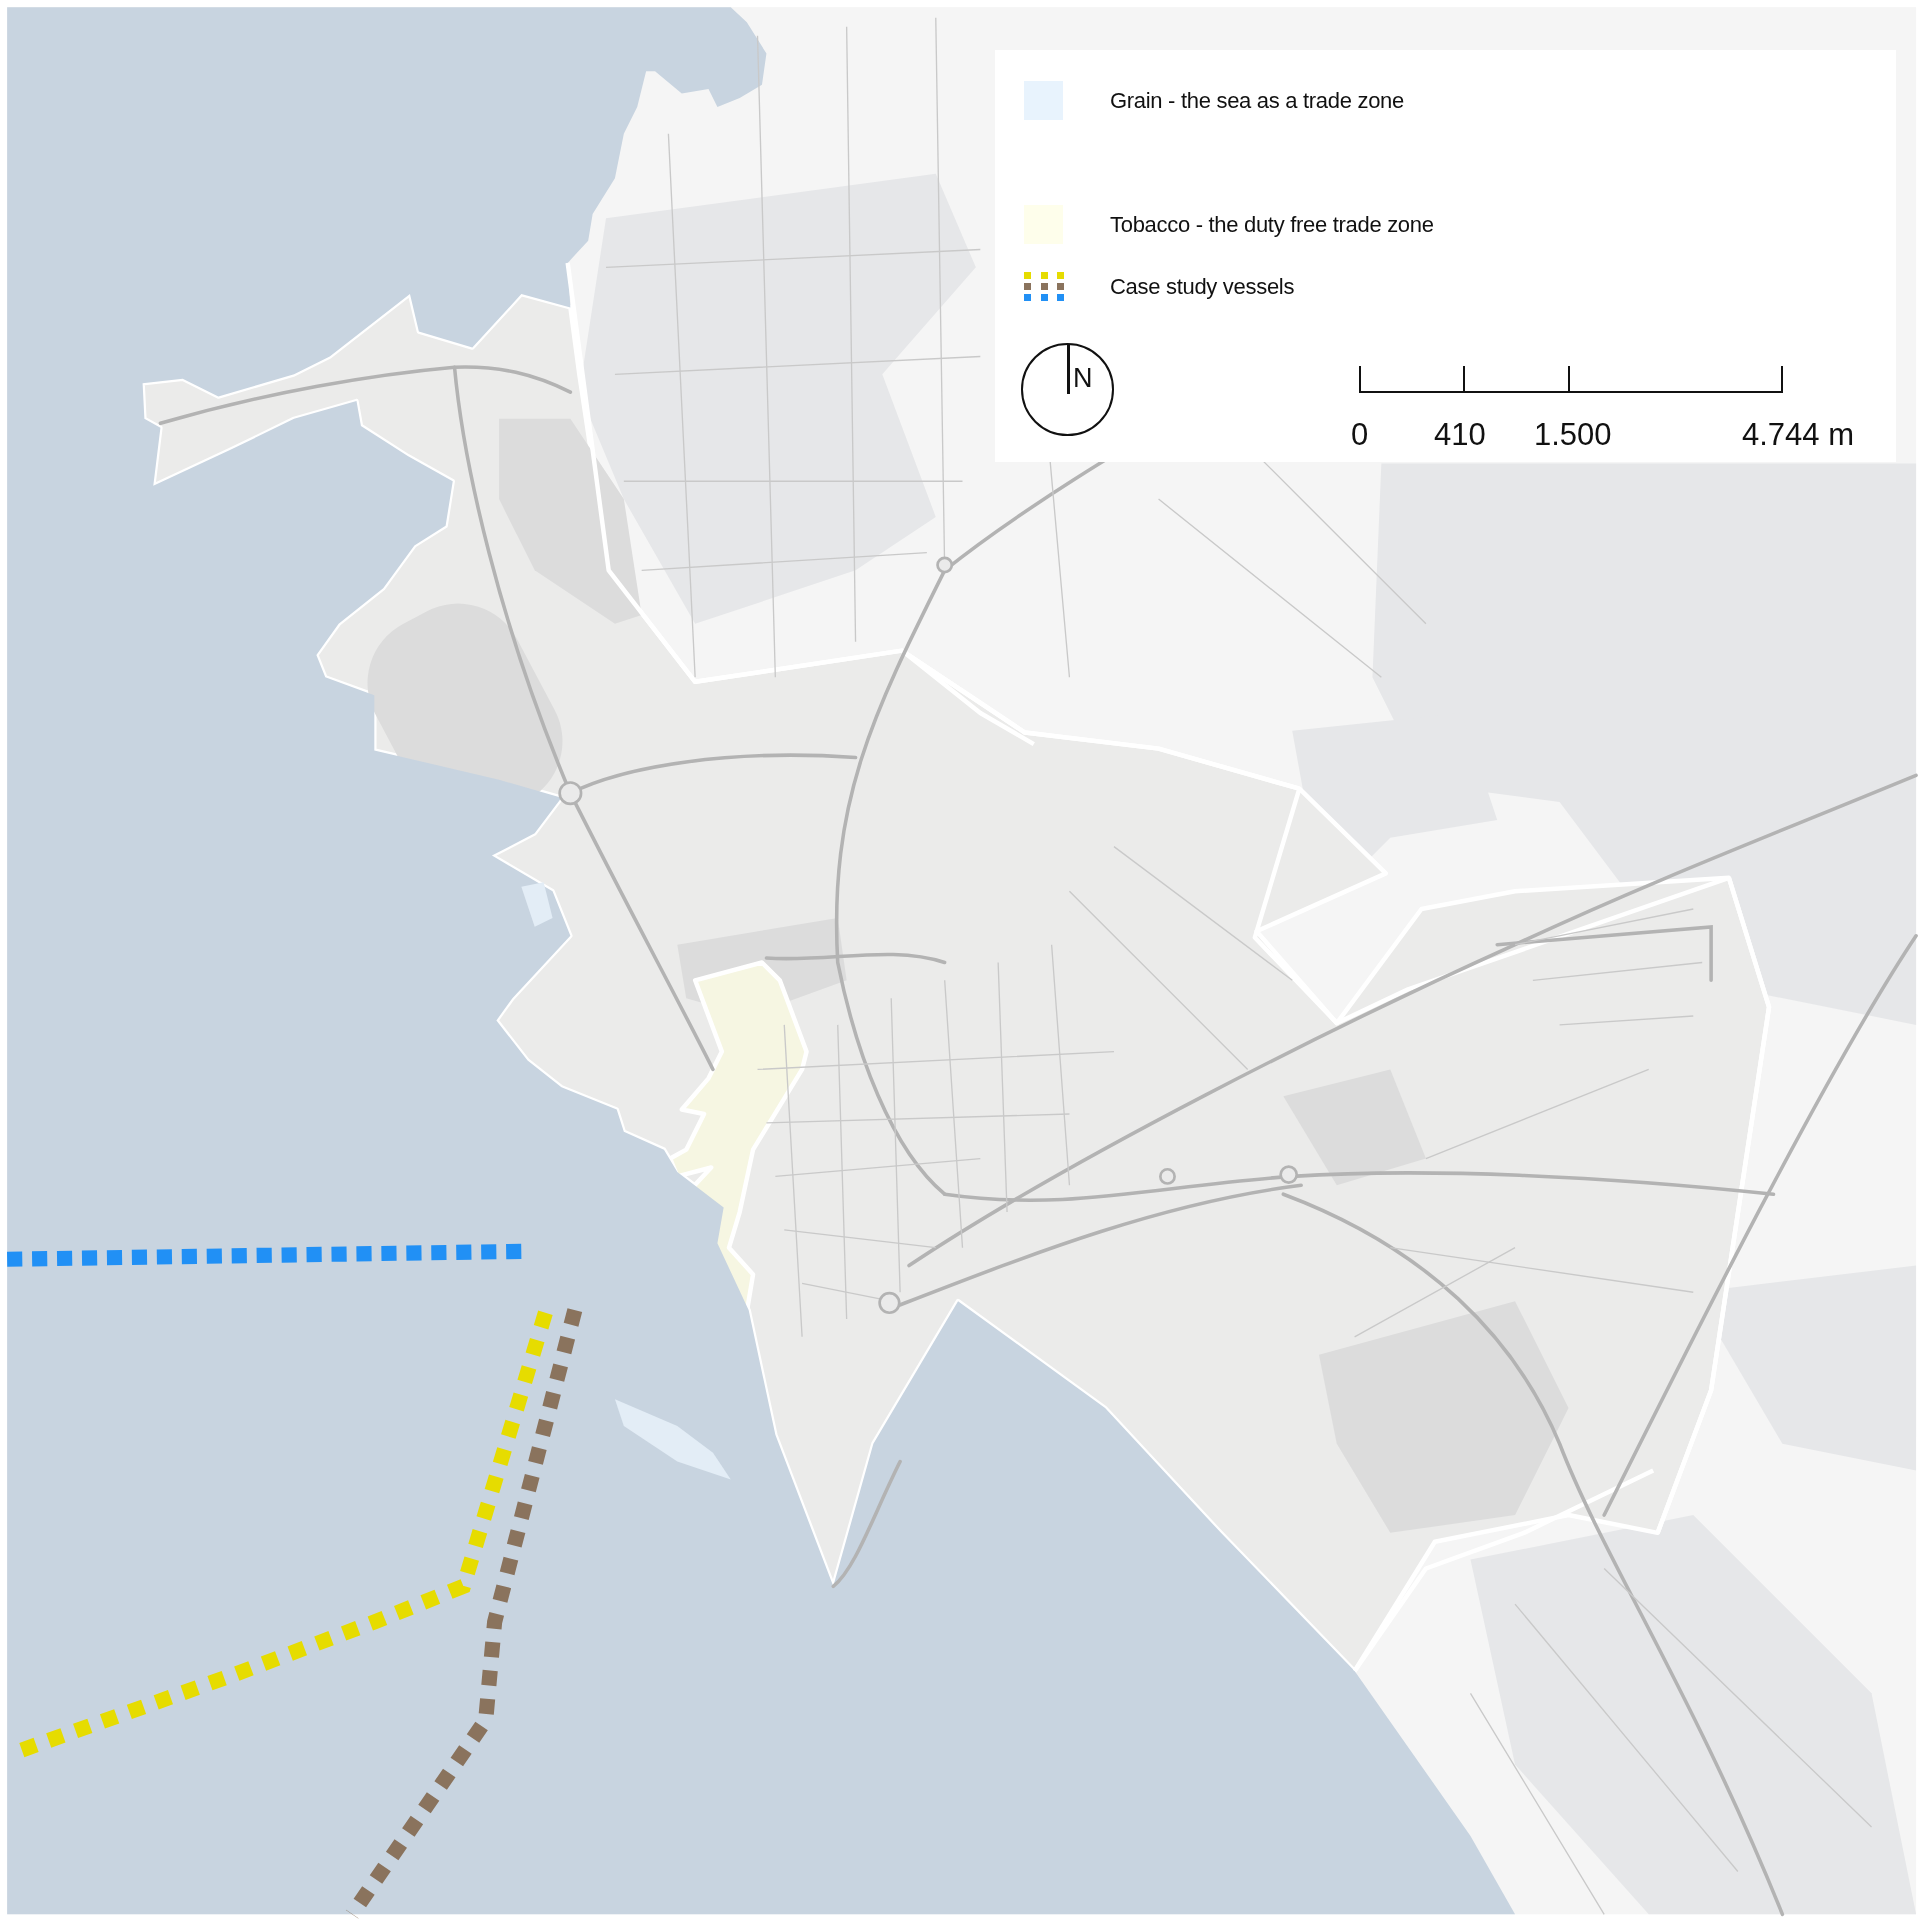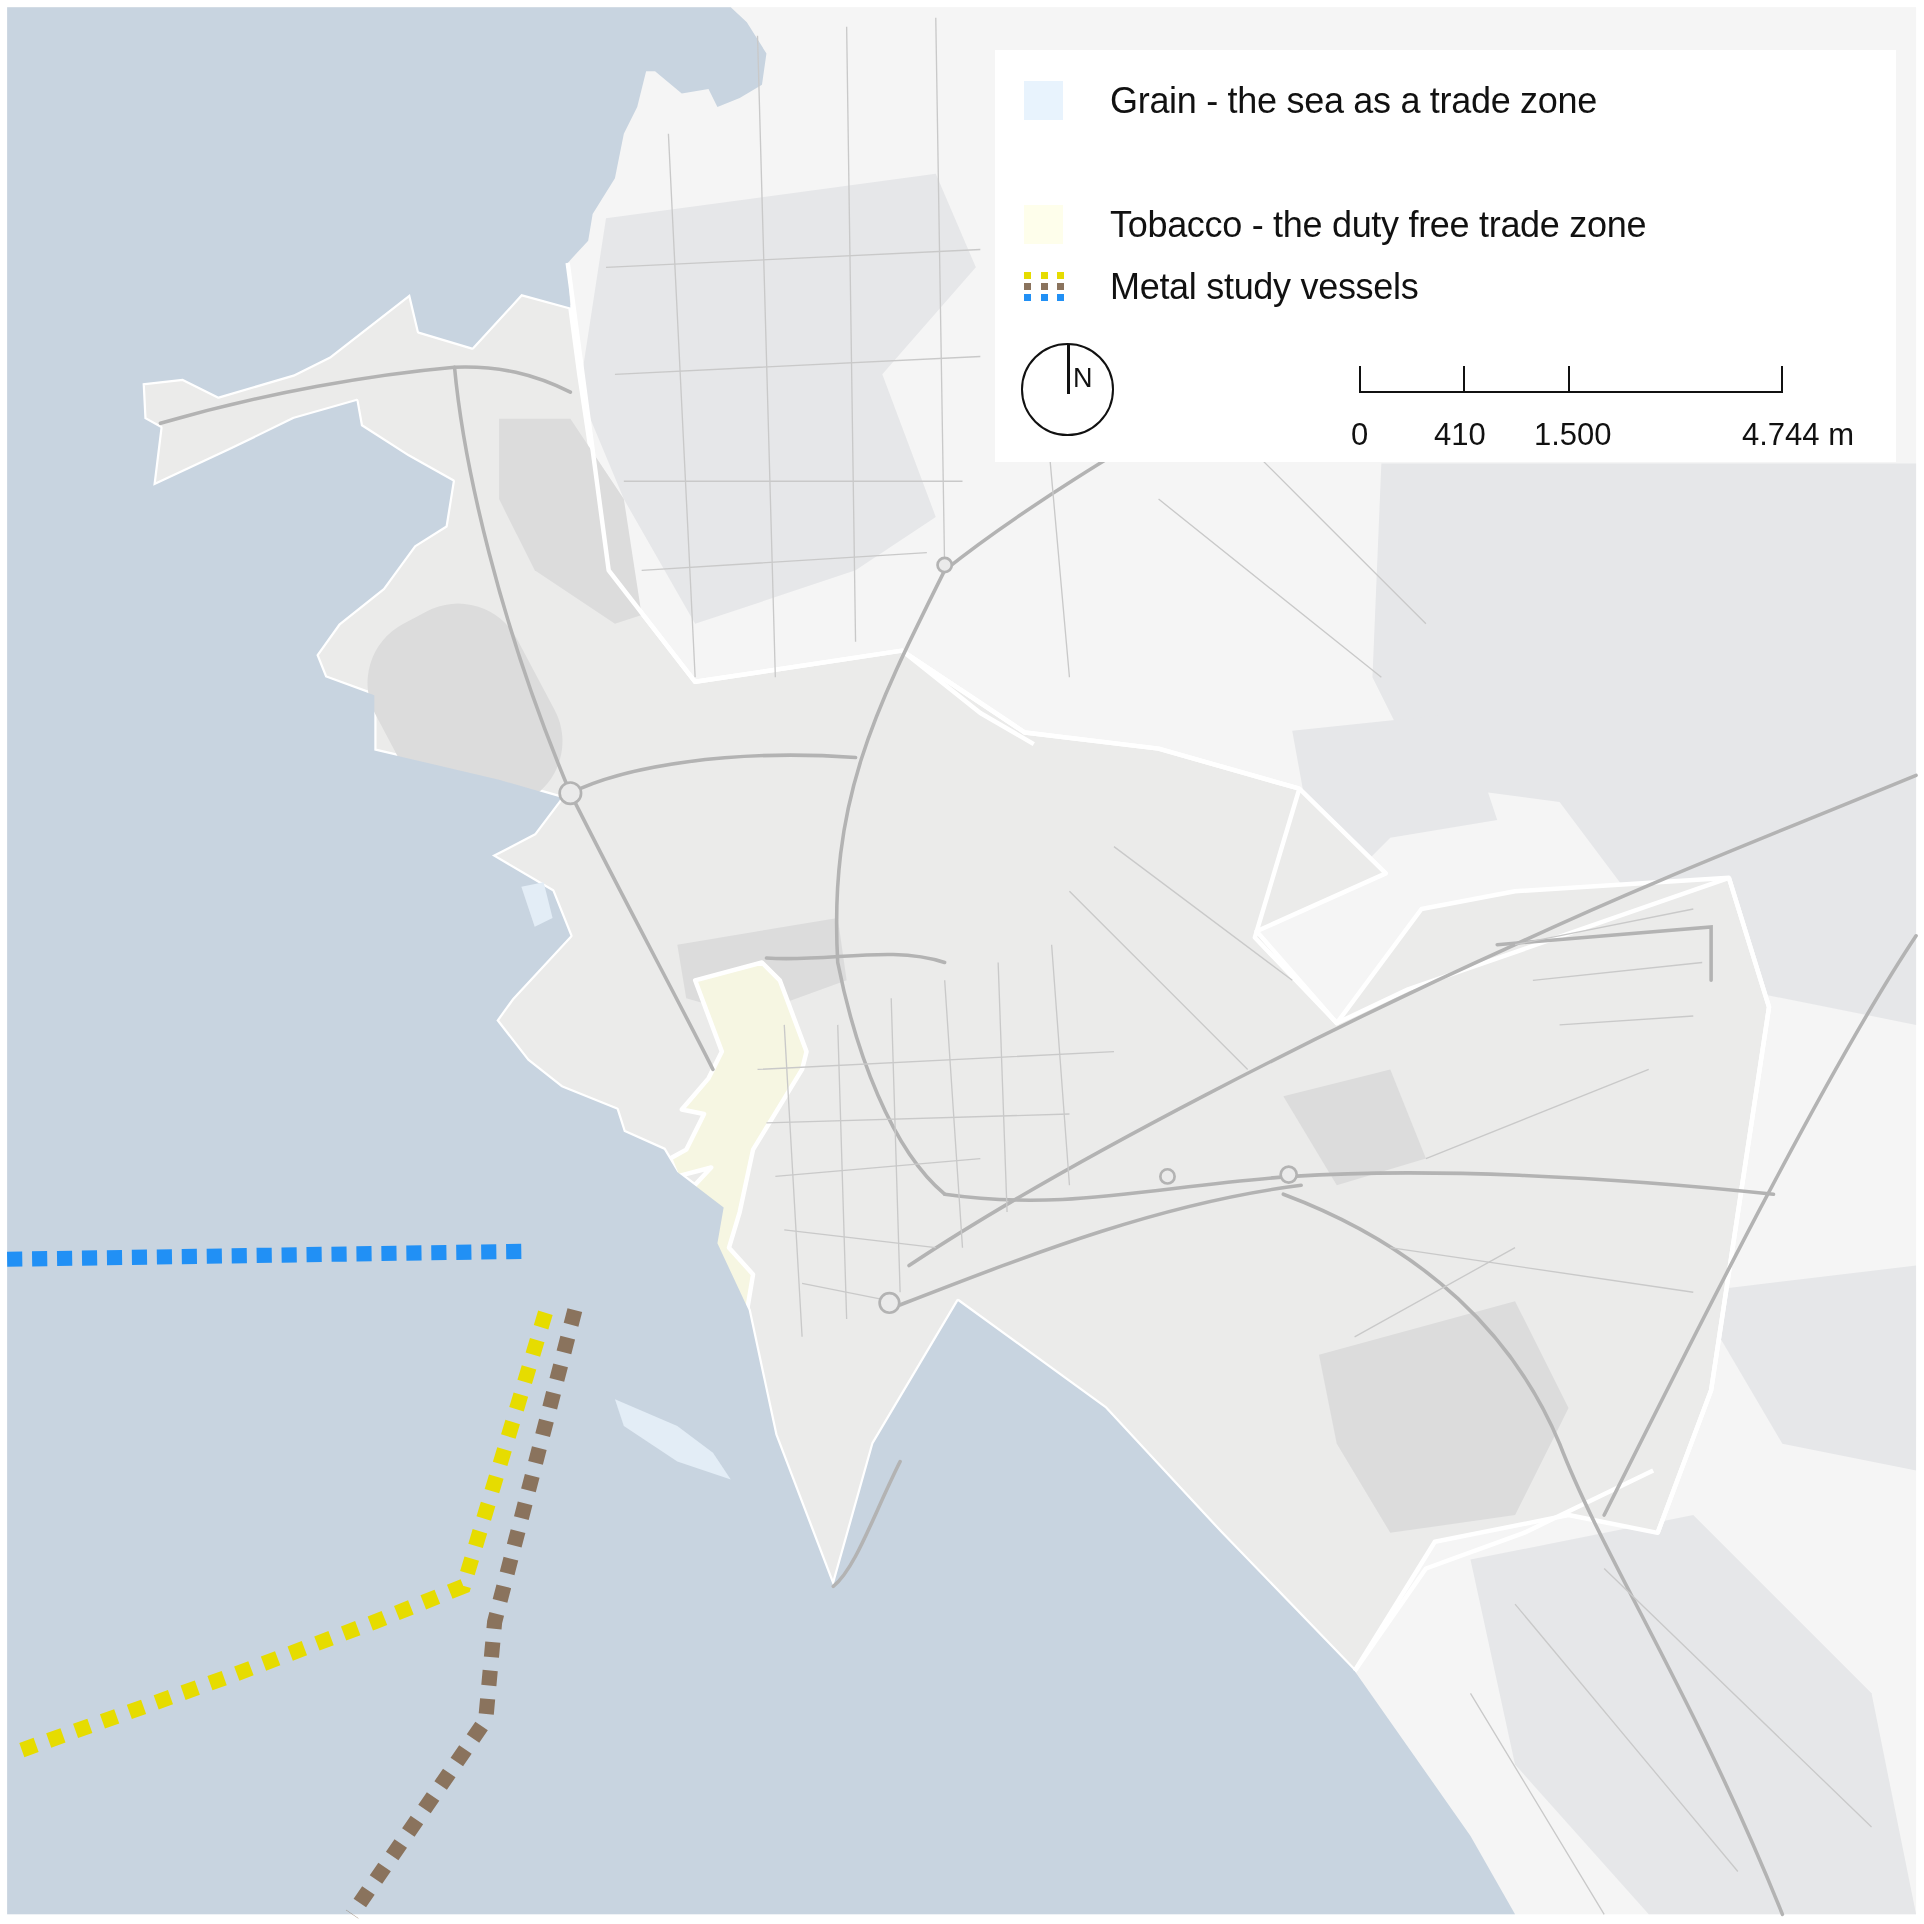--- a/index.html
+++ b/index.html
@@ -1,21 +1,21 @@
 <!DOCTYPE html>
 <html style="font-size:14.3px"><head>
 <meta charset="utf-8">
 <style>
   html,body{margin:0;padding:0;background:#ffffff;}
   body{width:1925px;height:1925px;position:relative;overflow:hidden;font-family:"Liberation Sans",sans-serif;}
   #map{position:absolute;left:0;top:0;width:1925px;height:1925px;}
   .legend{position:absolute;left:995px;top:50px;width:901px;height:412px;background:#ffffff;}
   .leg-row{position:absolute;left:0;height:39px;width:100%;}
   .swatch{position:absolute;left:28.5px;top:0;width:39px;height:39px;}
-  .leg-label{position:absolute;left:115px;top:0;line-height:39px;font-size:36px;color:#111111;white-space:nowrap;letter-spacing:-0.3px;}
+  .leg-label{position:absolute;left:115px;top:0;line-height:39px;font-size:22px;color:#111111;white-space:nowrap;letter-spacing:-0.3px;}
   .vessel-sw{position:absolute;left:28.5px;top:5.3px;width:41px;height:30px;}
   .vessel-sw span{position:absolute;width:7.1px;height:7.1px;}
   .north{position:absolute;left:26px;top:293px;width:93px;height:93px;border:2.2px solid #111;border-radius:50%;box-sizing:border-box;}
   .north .stem{position:absolute;left:44px;top:0;width:2.7px;height:49px;background:#111;}
   .north .n{position:absolute;left:50px;top:19.6px;font-size:27px;line-height:27px;color:#111;}
   .scalebar{position:absolute;left:364px;top:314px;width:424px;height:28.5px;}
   .scalebar .base{position:absolute;left:0;bottom:0;width:424px;height:1.8px;background:#111;}
   .scalebar .tick{position:absolute;bottom:0;width:1.8px;height:27px;background:#111;}
   .scale-label{position:absolute;top:367px;font-size:31px;line-height:36px;color:#111;white-space:nowrap;}
 </style>
@@ -118,21 +118,21 @@
       <span style="left:0;top:0;background:#e6dc00"></span>
         <span style="left:17px;top:0;background:#e6dc00"></span>
         <span style="left:33px;top:0;background:#e6dc00"></span>
       <span style="left:0;top:10.7px;background:#8a735d"></span>
         <span style="left:17px;top:10.7px;background:#8a735d"></span>
         <span style="left:33px;top:10.7px;background:#8a735d"></span>
       <span style="left:0;top:21.4px;background:#2190f5"></span>
         <span style="left:17px;top:21.4px;background:#2190f5"></span>
         <span style="left:33px;top:21.4px;background:#2190f5"></span>
     </div>
-    <div class="leg-label">Metal study vessels</div>
+    <div class="leg-label">Case study vessels</div>
   </div>
 
   <div class="north">
     <div class="stem"></div>
     <div class="n">N</div>
   </div>
 
   <div class="scalebar">
     <div class="base"></div>
     <div class="tick" style="left:0;"></div>

